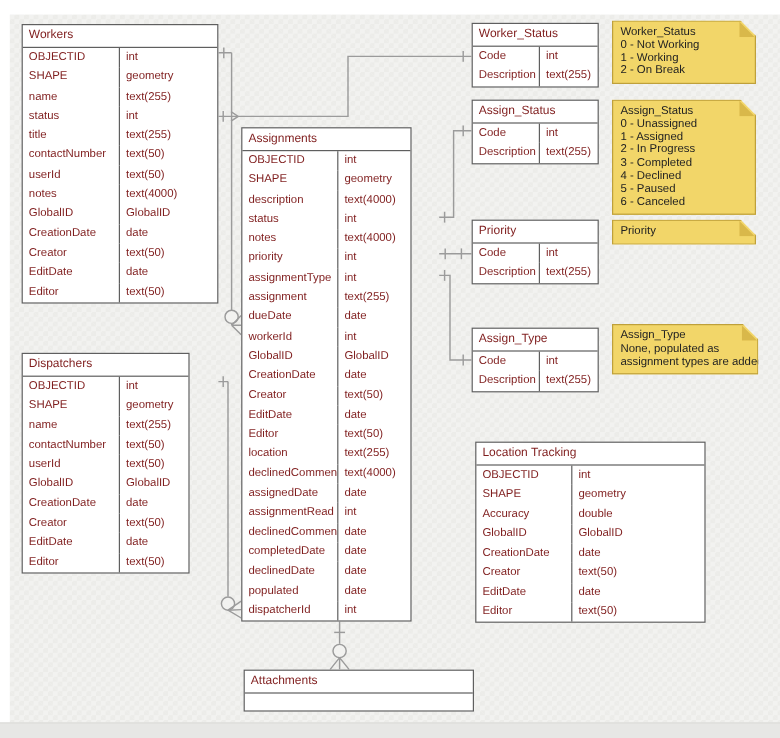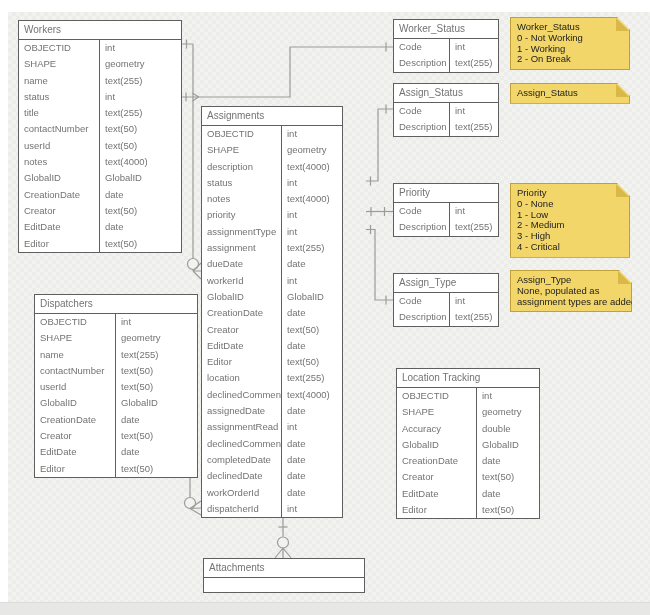--- a/index.html
+++ b/index.html
@@ -20,21 +20,21 @@
   .strip{position:absolute;background:#fff;}
   #strip-top{left:0;top:0;width:650px;height:12px;}
   #strip-left{left:0;top:0;width:8px;height:615px;}
   #strip-bottom{left:0;bottom:0;width:650px;height:12px;background:#e7e7e5;border-top:1px solid #dcdcda;}
 
   svg.wires{position:absolute;left:-8px;top:-12px;width:650px;height:615px;pointer-events:none;}
   svg.wires *{pointer-events:auto;}
 
   .table{
     position:absolute;background:#fff;border:1px solid #5f5f5f;
-    color:#737373;box-sizing:border-box;
+    color:#7f1d1d;box-sizing:border-box;
   }
   .ttitle{
     height:18px;line-height:18px;padding-left:5px;font-size:10px;
     border-bottom:1px solid #5f5f5f;white-space:nowrap;overflow:hidden;
   }
   .trows{position:relative;}
   .trow{display:flex;height:16.3px;line-height:16.3px;font-size:9.5px;white-space:nowrap;}
   .fname{width:var(--namew,80px);flex:0 0 var(--namew,80px);padding-left:5px;box-sizing:border-box;overflow:hidden;}
   .ftype{flex:1;border-left:1px solid #5f5f5f;padding-left:5px;overflow:hidden;}
 
@@ -155,21 +155,21 @@
           <span class="fname">EditDate</span>
           <span class="ftype">date</span>
         </div>
         <div class="trow">
           <span class="fname">Editor</span>
           <span class="ftype">text(50)</span>
         </div>
       </div>
   </div>
 
-  <div class="table" style="left:26px;top:282px;width:164px;--namew:80px">
+  <div class="table" style="left:10px;top:282px;width:140px;--namew:80px">
     <div class="ttitle">Dispatchers</div>
     <div class="trows">
         <div class="trow">
           <span class="fname">OBJECTID</span>
           <span class="ftype">int</span>
         </div>
         <div class="trow">
           <span class="fname">SHAPE</span>
           <span class="ftype">geometry</span>
         </div>
@@ -293,21 +293,21 @@
         </div>
         <div class="trow">
           <span class="fname">completedDate</span>
           <span class="ftype">date</span>
         </div>
         <div class="trow">
           <span class="fname">declinedDate</span>
           <span class="ftype">date</span>
         </div>
         <div class="trow">
-          <span class="fname">workOrderId</span>
+          <span class="fname">populated</span>
           <span class="ftype">date</span>
         </div>
         <div class="trow">
           <span class="fname">dispatcherId</span>
           <span class="ftype">int</span>
         </div>
       </div>
   </div>
 
   <div class="table" style="left:385px;top:7px;width:106px;--namew:55px">
@@ -359,21 +359,21 @@
           <span class="fname">Code</span>
           <span class="ftype">int</span>
         </div>
         <div class="trow">
           <span class="fname">Description</span>
           <span class="ftype">text(255)</span>
         </div>
       </div>
   </div>
 
-  <div class="table" style="left:388px;top:356px;width:144px;--namew:79px">
+  <div class="table" style="left:388px;top:356px;width:192px;--namew:79px">
     <div class="ttitle">Location Tracking</div>
     <div class="trows">
         <div class="trow">
           <span class="fname">OBJECTID</span>
           <span class="ftype">int</span>
         </div>
         <div class="trow">
           <span class="fname">SHAPE</span>
           <span class="ftype">geometry</span>
         </div>
@@ -397,47 +397,49 @@
           <span class="fname">EditDate</span>
           <span class="ftype">date</span>
         </div>
         <div class="trow">
           <span class="fname">Editor</span>
           <span class="ftype">text(50)</span>
         </div>
       </div>
   </div>
 
-  <div class="table" style="left:195px;top:546px;width:162px;--namew:79px">
+  <div class="table" style="left:195px;top:546px;width:192px;--namew:79px">
     <div class="ttitle">Attachments</div>
     <div class="trows" style="height:14px"></div>
   </div>
 
   <div class="note" style="left:502px;top:5px;width:120px">
     <div class="ntitle">Worker_Status</div>
     <div>
         <div class="nline">0 - Not Working</div>
         <div class="nline">1 - Working</div>
         <div class="nline">2 - On Break</div>
       </div>
   </div>
 
   <div class="note" style="left:502px;top:71px;width:120px">
     <div class="ntitle">Assign_Status</div>
+    <div>
+        <div class="nline">0 - Unassigned</div>
+        <div class="nline">1 - Assigned</div>
+        <div class="nline">2 - In Progress</div>
+        <div class="nline">3 - Completed</div>
+        <div class="nline">4 - Declined</div>
+        <div class="nline">5 - Paused</div>
+        <div class="nline">6 - Canceled</div>
+      </div>
   </div>
 
   <div class="note" style="left:502px;top:171px;width:120px">
     <div class="ntitle">Priority</div>
-    <div>
-        <div class="nline">0 - None</div>
-        <div class="nline">1 - Low</div>
-        <div class="nline">2 - Medium</div>
-        <div class="nline">3 - High</div>
-        <div class="nline">4 - Critical</div>
-      </div>
   </div>
 
   <div class="note" style="left:502px;top:258px;width:122px">
     <div class="ntitle">Assign_Type</div>
     <div>
         <div class="nline">None, populated as</div>
         <div class="nline">assignment types are added</div>
       </div>
   </div>
 

